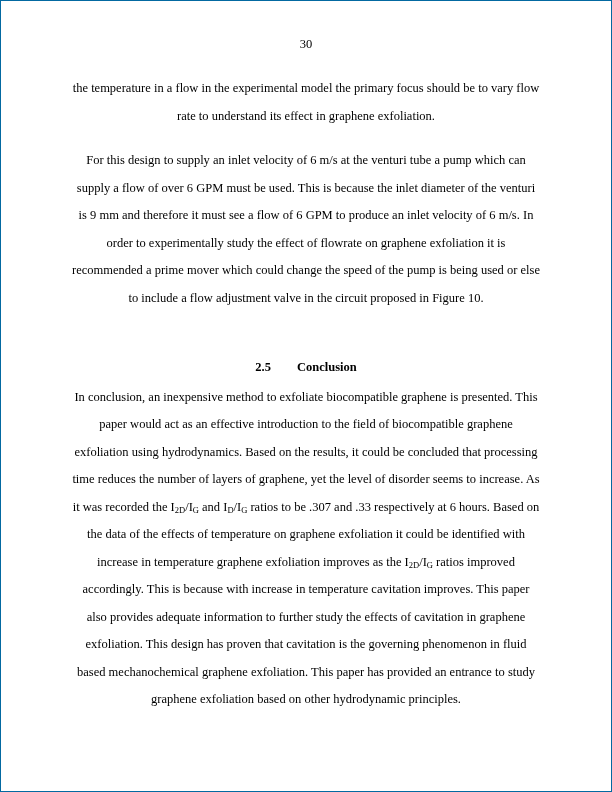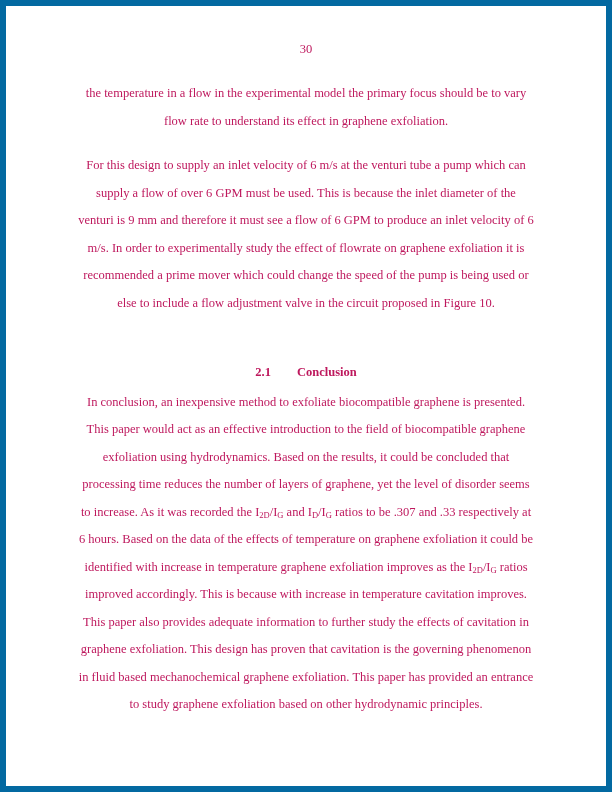--- a/index.html
+++ b/index.html
@@ -5,24 +5,24 @@
   html, body {
     margin: 0;
     padding: 0;
     background: #ffffff;
   }
   .page {
     width: 612px;
     height: 792px;
     box-sizing: border-box;
     background: #ffffff;
-    border: 6px solid #0369a1;
+    border: 1px solid #0369a1;
     font-family: "Liberation Serif", "DejaVu Serif", serif;
     font-size: 12.5px;
-    color: #be185d;
+    color: #000000;
     overflow: hidden;
   }
   .page-number {
     text-align: center;
     padding-top: 36px;
     line-height: 14px;
   }
   .content {
     padding: 24px 71px 0 71px;
   }
@@ -54,19 +54,19 @@
 <div class="page">
   <div class="page-number">30</div>
 
   <div class="content">
 
     <p class="para"><span>the temperature in a flow in the experimental model the primary focus should be to vary flow rate to understand its effect in graphene exfoliation.</span></p>
 
     <p class="para"><span>For this design to supply an inlet velocity of 6 m/s at the venturi tube a pump which can supply a flow of over 6 GPM must be used. This is because the inlet diameter of the venturi is 9 mm and therefore it must see a flow of 6 GPM to produce an inlet velocity of 6 m/s. In order to experimentally study the effect of flowrate on graphene exfoliation it is recommended a prime mover which could change the speed of the pump is being used or else to include a flow adjustment valve in the circuit proposed in Figure 10.</span></p>
 
     <h2 class="heading">
-      <span>2.1</span><span class="tab-space"></span><span>Conclusion</span>
+      <span>2.5</span><span class="tab-space"></span><span>Conclusion</span>
     </h2>
 
     <p class="para"><span>In conclusion, an inexpensive method to exfoliate biocompatible graphene is presented. This paper would act as an effective introduction to the field of biocompatible graphene exfoliation using hydrodynamics. Based on the results, it could be concluded that processing time reduces the number of layers of graphene, yet the level of disorder seems to increase. As it was recorded the I</span><sub>2D</sub><span>/I</span><sub>G</sub><span> and I</span><sub>D</sub><span>/I</span><sub>G</sub><span> ratios to be .307 and .33 respectively at 6 hours. Based on the data of the effects of temperature on graphene exfoliation it could be identified with increase in temperature graphene exfoliation improves as the I</span><sub>2D</sub><span>/I</span><sub>G</sub><span> ratios improved accordingly. This is because with increase in temperature cavitation improves. This paper also provides adequate information to further study the effects of cavitation in graphene exfoliation. This design has proven that cavitation is the governing phenomenon in fluid based mechanochemical graphene exfoliation. This paper has provided an entrance to study graphene exfoliation based on other hydrodynamic principles.</span></p>
 
   </div>
 </div>
 
 </body></html>

